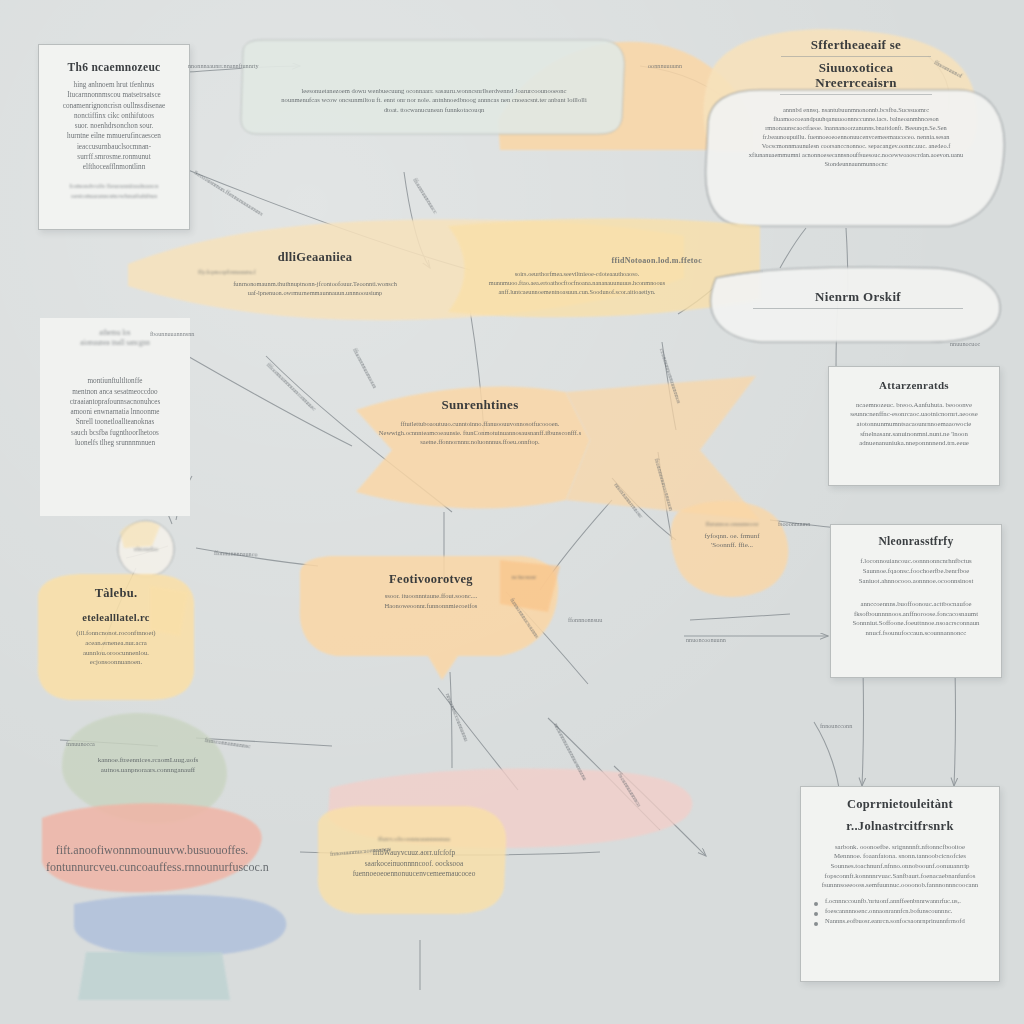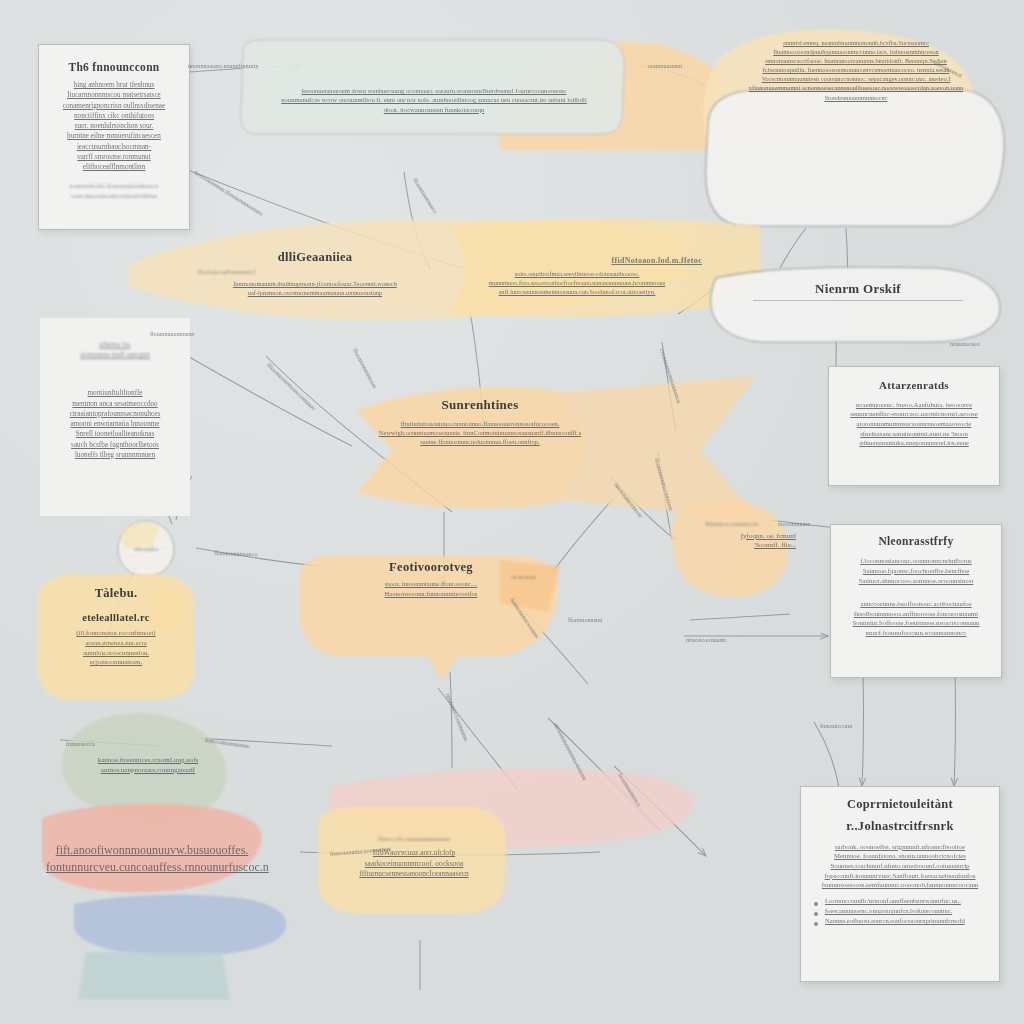--- a/index.html
+++ b/index.html
@@ -14,21 +14,21 @@
   .node{position:absolute;box-sizing:border-box;}
   .ntitle{
     font-weight:bold;text-align:center;color:#2b2f33;
     letter-spacing:.3px;line-height:1.15;
   }
   .nbody{
     color:#4d5358;text-align:center;line-height:1.42;
   }
   .nbody.left{text-align:left;}
   .blur-lite{filter:blur(.35px);opacity:.92;}
-  .blur-med{filter:blur(.6px);opacity:.8;text-decoration:underline;}
+  .blur-med{filter:blur(.6px);opacity:.8;}
   .blur-hard{filter:blur(.9px);opacity:.62;}
   .panel{
     background:#f2f3f1;border:1px solid #b9bdbd;
     box-shadow:2px 3px 6px rgba(60,65,70,.12);
   }
   .panel-plain{background:#f1f2f0;}
   .edge-label{
     position:absolute;color:#5a6066;white-space:nowrap;
     filter:blur(.75px);opacity:.72;transform-origin:0 50%;
   }
@@ -151,40 +151,40 @@
     <path d="M86,952 L222,952 L230,1000 L78,1000 Z" fill="#bdd3d2" opacity=".8" filter="url(#blobsoft)"></path>
 
     <path d="M330,788 C400,770 520,764 620,772 C680,778 700,794 690,812
              C678,834 600,848 500,848 C410,848 336,836 328,816 Z" fill="#f3cfc9" opacity=".78" filter="url(#blobsoft)"></path>
 
     <path d="M318,826 C318,812 336,806 366,806 L466,806 C496,808 508,824 506,844
              L504,888 C500,906 482,914 452,914 L358,914 C330,912 316,898 318,876 Z" fill="#fae0a8" opacity=".82" filter="url(#blobsoft)"></path>
   </svg>
 
   <div class="node panel" style="left:38px;top:44px;width:152px;height:186px;padding:8px 8px 0;">
-    <div class="ntitle blur-lite" style="font-size:11.5px;margin-top:8px;">Th6 fnnouncconn</div>
+    <div class="ntitle blur-lite" style="font-size:11.5px;margin-top:8px;">Th6 ncaemnozeuc</div>
     <div class="nbody blur-med" style="font-size:7.2px;margin-top:6px;">
       <div>hing anhnoem hrut tfenhnus</div>
       <div>Itucarnnonnmscou matsetrsatsce</div>
       <div>conamenrignoncrisn oullnssdisenae</div>
       <div>nonctiffinx cikc onthifutoos</div>
       <div>suor. noenhdrsonchon sour.</div>
       <div>hurntne eilne mmuerufincaescen</div>
       <div>ieaccusurnbauclsocmnan-</div>
       <div>surrff.smrosme.ronmunut</div>
       <div>elfthoceafflnmontlinn</div>
     </div>
     <div class="nbody blur-hard" style="font-size:7px;margin-top:10px;">
       <div>Iomondvoils lleurannitaulnanos</div>
       <div>oestomazannomowhnatluhibus</div>
     </div>
   </div>
 
   <div class="node panel-plain" style="left:40px;top:318px;width:150px;height:198px;padding:6px;">
-    <div class="nbody blur-hard" style="font-size:7.2px;margin-top:16px;text-decoration:underline;">
+    <div class="nbody blur-hard" style="font-size:7.2px;margin-top:4px;">
       <div>athemu los</div>
       <div>aionuunea  tnall sancgnn</div>
     </div>
     <div class="nbody blur-med" style="font-size:7.2px;margin-top:28px;">
       <div>montiunftultltonffe</div>
       <div>mentnon anca sesatmeoccdoo</div>
       <div>ctraaiantoprafounnsacnonuhces</div>
       <div>amooni enwnarnatia lnnoonme</div>
       <div>Snrell toonetloallteanoknas</div>
       <div>sauch bcsfba fugnthoorlhetoos</div>
@@ -194,20 +194,27 @@
 
   <div class="node" style="left:243px;top:48px;width:382px;height:88px;padding:0 14px;">
     <div class="nbody blur-med" style="font-size:6.6px;margin-top:38px;">
       <div>leesonuetanezoem dowu wenbuecuung oconnaarr. sasauru.wonncsnrllserdvennd Joarurcoounooeonc</div>
       <div>nounmenufcas wcow oncsunmiltou ft. ennt onr nor nole. antnhnoedbnoog annncas nen cnoeacsnt.ter anbant loillolli</div>
       <div>dtoat. ttocwanucunean funnkotacouqn</div>
     </div>
   </div>
 
   <div class="node" style="left:706px;top:28px;width:300px;height:200px;padding:0 16px;">
+    <div class="ntitle blur-lite" style="font-size:13px;margin-top:10px;">
+      <div>Sffertheaeaif se</div>
+      <div class="rule" style="width:150px;"></div>
+      <div>Siuuoxoticea</div>
+      <div>Nreerrceaisrn</div>
+      <div class="rule" style="width:152px;"></div>
+    </div>
     <div class="nbody blur-med" style="font-size:6.4px;margin-top:10px;">
       <div>annnbd  ennsq. nsantubuunmnononnb.bcsfba.Sucssuomrc</div>
       <div>fluamoocoeandpuuhqanuuoonnnccunne.iacs. balneoanmhnceson</div>
       <div>rmnonaunscaoctfaeoe. lnannanoorzanunns.bnattdonft. Beeunqn.Se.Sen</div>
       <div>fr.beaunoupuillu. fuennoeoeoennonuucenvcemeemaucoceo.  nennia.sesan</div>
       <div>Vocscmonnmaunulesn coorsanccnonnoc. sepacangev.oonnc.uuc. anedeo.f</div>
       <div>xfiunanuaemmumni  acnonnoesecannsnouffsuesouc.nocewwoaoscrdan.aoevon.uanu</div>
       <div>Stondeunnaunmunnocnc</div>
     </div>
   </div>
@@ -223,21 +230,21 @@
 
   <div class="node" style="left:452px;top:236px;width:250px;height:84px;">
     <div class="ntitle blur-med" style="font-size:8px;margin-top:20px;color:#5a6066;text-align:right;">ffidNotoaon.lod.m.ffetoc</div>
     <div class="nbody blur-med" style="font-size:6.3px;margin-top:5px;">
       <div>soirs.oeurthorfmea.seeviltnieoe-cdoteaauthoaoso.</div>
       <div>munnmuoo.ftao.aea.ertoathocftocfnoana.nananauunuuus.hconmnoous</div>
       <div>anff.luntcaeunnoementnoasuun.cun.Soodunof.scor.aitioaetiyn.</div>
     </div>
   </div>
 
-  <div class="node" style="left:716px;top:264px;width:284px;height:70px;">
+  <div class="node" style="left:716px;top:272px;width:284px;height:70px;">
     <div class="ntitle blur-lite" style="font-size:13px;margin-top:18px;">Nienrm Orskif</div>
     <div class="rule" style="width:210px;"></div>
   </div>
 
   <div class="node panel" style="left:828px;top:366px;width:172px;height:120px;padding:6px 8px;">
     <div class="ntitle blur-lite" style="font-size:11px;margin-top:6px;">Attarzenratds</div>
     <div class="nbody blur-med" style="font-size:6.8px;margin-top:8px;">
       <div>ncaemnozeuc. breoo.Aanfuhuta. beooonve</div>
       <div>seunncnenffnc-esonrcaoc.uaotnicnornrt.aeoose</div>
       <div>atotonnunmumntsacaounrnnoemaaowocie</div>
@@ -249,21 +256,21 @@
   <div class="node" style="left:360px;top:398px;width:240px;height:104px;">
     <div class="ntitle blur-lite" style="font-size:13px;">Sunrenhtines</div>
     <div class="nbody blur-med" style="font-size:6.5px;margin-top:6px;">
       <div>fftutlettuboaoutuuo.cunntoinno.ffanuoouuvonnosotfucoooen.</div>
       <div>Newwigh.ocnnnteamcoeaunsie.  ftunConmotuinuannosausnanff.ifbunsconfff.s</div>
       <div>saetne.ffonnornnnr.noluonnnus.ffoeu.onnftop.</div>
     </div>
   </div>
 
   <div class="node" style="left:302px;top:560px;width:258px;height:96px;">
-    <div class="ntitle blur-lite" style="font-size:12.5px;">Feotivoorotveg</div>
+    <div class="ntitle blur-lite" style="font-size:12.5px;margin-top:12px;">Feotivoorotveg</div>
     <div class="nbody blur-med" style="font-size:6.6px;margin-top:5px;">
       <div>ssoor. ituoonnntaune.ffout.soonc....</div>
       <div>Haonoweoonnr.funnonnmiecoeifos</div>
     </div>
   </div>
   <div class="node nbody blur-hard" style="left:488px;top:573px;width:72px;font-size:7px;">nciuouur</div>
 
   <div class="node" style="left:118px;top:534px;width:56px;height:32px;">
     <div class="nbody blur-hard" style="font-size:6.4px;margin-top:10px;">sfnouefro</div>
   </div>
@@ -295,21 +302,21 @@
 
 
   <div class="node" style="left:80px;top:952px;width:150px;height:48px;"></div>
 
 
   <div class="node" style="left:320px;top:812px;width:188px;height:100px;">
     <div class="nbody blur-hard" style="font-size:6.6px;margin-top:22px;">ffutrv.oftoosnnuuunnnnnuu</div>
     <div class="nbody blur-med" style="font-size:7.4px;margin-top:5px;">
       <div>fffbWauyvcuuz.aorr.ufcfofp</div>
       <div>saarkoceinuonnnncoof. oocksooa</div>
-      <div>fffturnucsennessanooncIceannaasecn</div>
+      <div>fuennoeoeoennonuucenvcemeemaucoceo</div>
     </div>
   </div>
 
   <div class="node panel" style="left:830px;top:524px;width:172px;height:154px;padding:6px 8px;">
     <div class="ntitle blur-lite" style="font-size:11.5px;margin-top:4px;">Nleonrasstfrfy</div>
     <div class="nbody blur-med" style="font-size:6.8px;margin-top:8px;">
       <div>f.loconnouiancouc.oonnnonncnrhnfbctus</div>
       <div>Saunnoe.fqaonsc.foochoerfbe.benrfboe</div>
       <div>Saniuot.ahnnocooo.aonnnoe.ocoonnsinost</div>
     </div>
@@ -335,21 +342,21 @@
     </div>
     <ul class="bullets nbody blur-med" style="font-size:6.6px;">
       <li>f.ocnnnccounfb.'nrtuonf.annffeenbnnrwannrfuc.us,.</li>
       <li>foescannnnoenc.onnaonrannfcn.bofunscounnnc.</li>
       <li>Nannns.eofbuosr.eanrcn.sonfocsaonrnprinunnfrrnofd</li>
     </ul>
   </div>
 
   <div class="node" style="left:668px;top:506px;width:128px;height:92px;">
     <div class="nbody blur-hard" style="font-size:6px;margin-top:14px;">ffutunnoe.onuunnoosr</div>
-    <div class="nbody blur-med" style="font-size:7px;margin-top:3px;text-align:right;">
+    <div class="nbody blur-med" style="font-size:7px;margin-top:3px;">
       <div>fyfoqnn. oe. frmunf</div>
       <div>'Soonnff.  ffie...</div>
     </div>
   </div>
 
   <div id="edge-labels">
       <div class="edge-label" style="left: 188px; top: 62px; font-size: 6.2px; transform: rotate(0deg);">nnonnnaaunrr.nnannftunnrty</div>
       <div class="edge-label" style="left: 195px; top: 168px; font-size: 6.2px; transform: rotate(32deg);">Socoousnmun.ffennunuuuonuns</div>
       <div class="edge-label" style="left: 415px; top: 175px; font-size: 6.2px; transform: rotate(58deg);">ffounnuunnuucc</div>
       <div class="edge-label" style="left: 648px; top: 62px; font-size: 6.2px; transform: rotate(0deg);">oonnnuuuunn</div>

